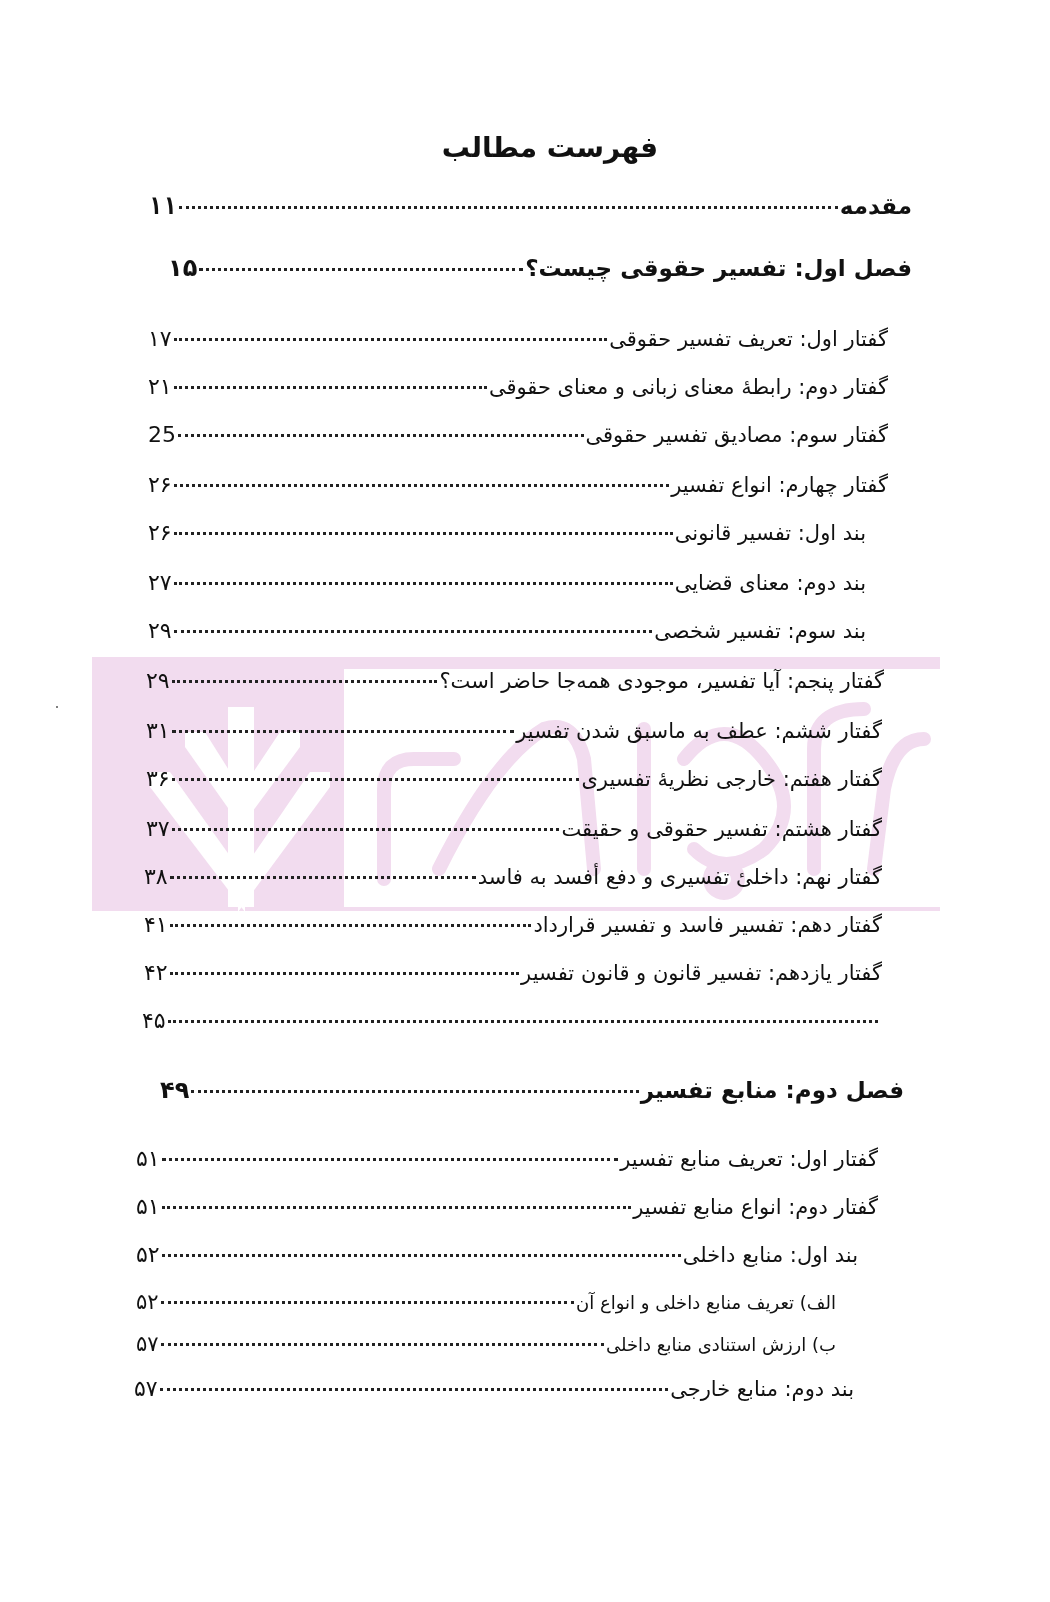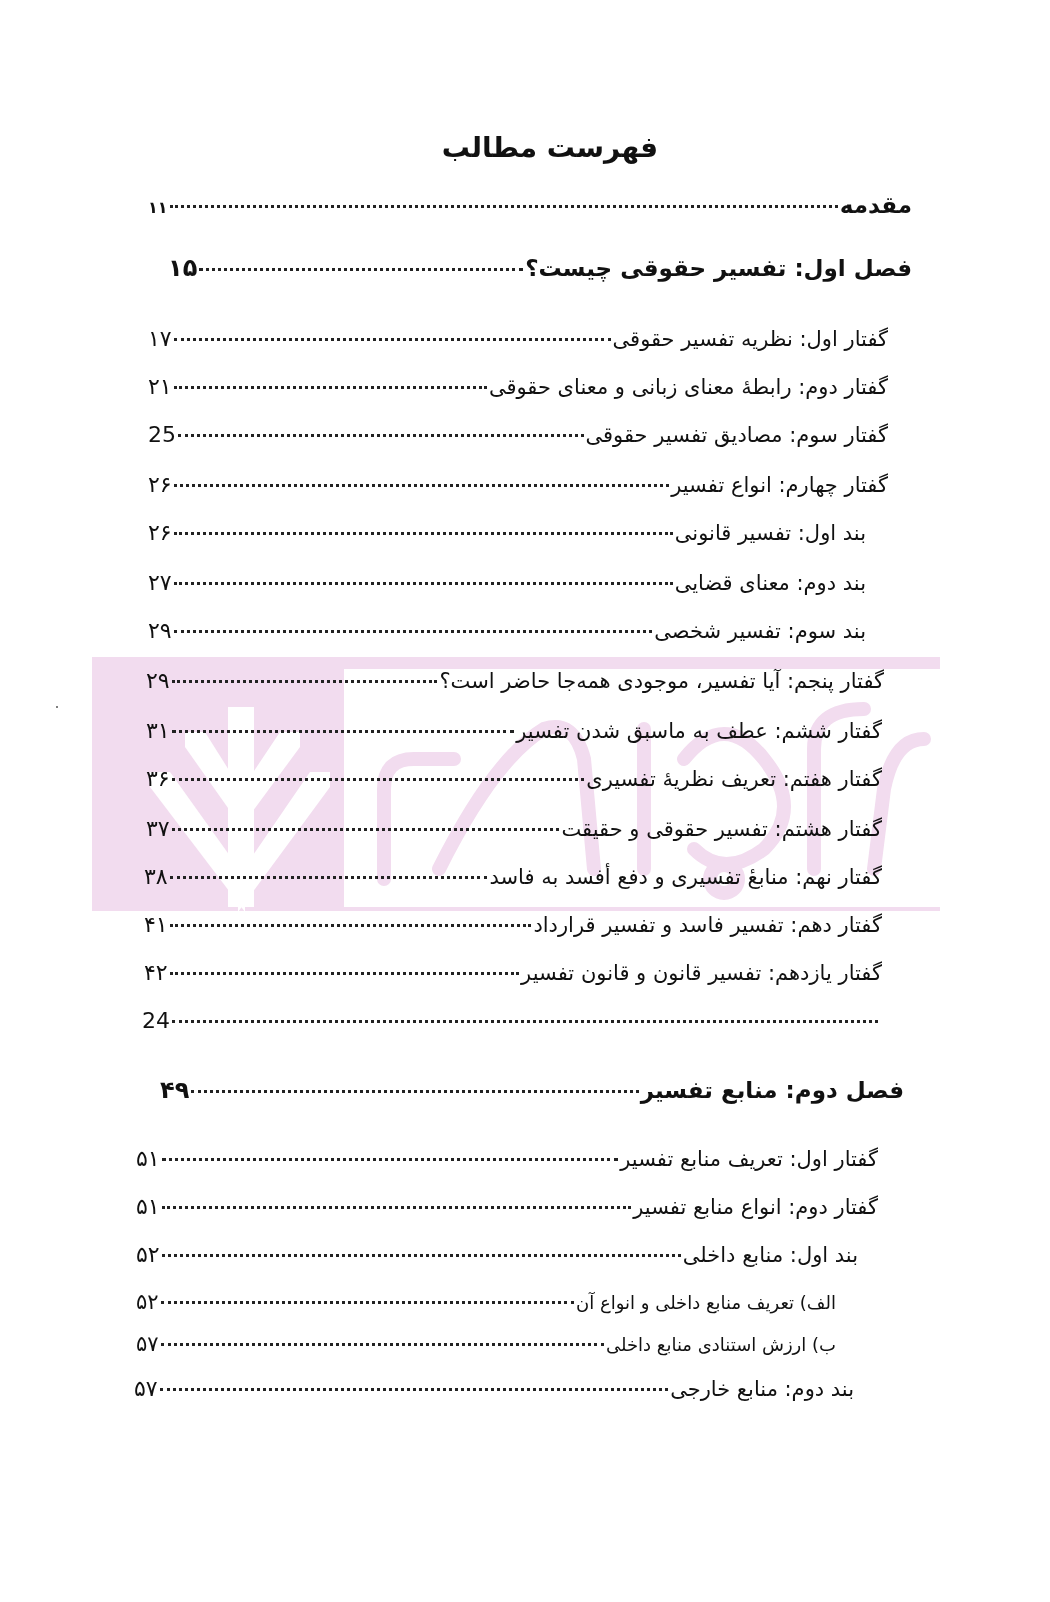--- a/index.html
+++ b/index.html
@@ -69,21 +69,21 @@
       height: 0;
       transform: translateY(-5px);
     }
     .entry .page {
       flex: 0 0 auto;
       font-weight: bold;
     }
     .lvl-chapter { font-size: 23px; font-weight: bold; }
     .lvl-chapter .page { font-size: 24px; margin-left: 20px; }
     .lvl-intro { font-size: 23px; font-weight: bold; }
-    .lvl-intro .page { font-size: 16px; }
+    .lvl-intro .page { font-size: 24px; font-family: Liberation Mono, monospace; }
     .lvl-section { font-size: 21px; }
     .lvl-section .page { font-size: 22px; font-weight: normal; }
     .lvl-clause { font-size: 21px; }
     .lvl-clause .page { font-size: 22px; font-weight: normal; }
     .lvl-item { font-size: 18px; }
     .lvl-item .page { font-size: 21px; font-weight: normal; }
     .stray-dot {
       position: absolute;
       left: 56px; top: 706px;
       width: 2px; height: 2px;
@@ -131,21 +131,21 @@
     <span class="page">۱۱</span>
   </div>
 
   <div class="entry lvl-chapter" style="top:254px; right:138px; left:148px;">
     <span class="label">فصل اول: تفسیر حقوقی چیست؟</span>
     <span class="leader"></span>
     <span class="page">۱۵</span>
   </div>
 
   <div class="entry lvl-section" style="top:326px; right:162px; left:148px;">
-    <span class="label">گفتار اول: نظریه تفسیر حقوقی</span>
+    <span class="label">گفتار اول: تعریف تفسیر حقوقی</span>
     <span class="leader"></span>
     <span class="page">۱۷</span>
   </div>
 
   <div class="entry lvl-section" style="top:374px; right:162px; left:148px;">
     <span class="label">گفتار دوم: رابطهٔ معنای زبانی و معنای حقوقی</span>
     <span class="leader"></span>
     <span class="page">۲۱</span>
   </div>
 
@@ -185,52 +185,52 @@
     <span class="page">۲۹</span>
   </div>
 
   <div class="entry lvl-section" style="top:718px; right:168px; left:146px;">
     <span class="label">گفتار ششم: عطف به ماسبق شدن تفسیر</span>
     <span class="leader"></span>
     <span class="page">۳۱</span>
   </div>
 
   <div class="entry lvl-section" style="top:766px; right:168px; left:146px;">
-    <span class="label">گفتار هفتم: تعریف نظریهٔ تفسیری</span>
+    <span class="label">گفتار هفتم: خارجی نظریهٔ تفسیری</span>
     <span class="leader"></span>
     <span class="page">۳۶</span>
   </div>
 
   <div class="entry lvl-section" style="top:816px; right:168px; left:146px;">
     <span class="label">گفتار هشتم: تفسیر حقوقی و حقیقت</span>
     <span class="leader"></span>
     <span class="page">۳۷</span>
   </div>
 
   <div class="entry lvl-section" style="top:864px; right:168px; left:144px;">
-    <span class="label">گفتار نهم: منابعٔ تفسیری و دفع أفسد به فاسد</span>
+    <span class="label">گفتار نهم: داخلیٔ تفسیری و دفع أفسد به فاسد</span>
     <span class="leader"></span>
     <span class="page">۳۸</span>
   </div>
 
   <div class="entry lvl-section" style="top:912px; right:168px; left:144px;">
     <span class="label">گفتار دهم: تفسیر فاسد و تفسیر قرارداد</span>
     <span class="leader"></span>
     <span class="page">۴۱</span>
   </div>
 
   <div class="entry lvl-section" style="top:960px; right:168px; left:144px;">
     <span class="label">گفتار یازدهم: تفسیر قانون و قانون تفسیر</span>
     <span class="leader"></span>
     <span class="page">۴۲</span>
   </div>
 
   <div class="entry lvl-section" style="top:1008px; right:170px; left:142px;">
     <span class="leader"></span>
-    <span class="page">24</span>
+    <span class="page">۴۵</span>
   </div>
 
   <div class="entry lvl-chapter" style="top:1076px; right:146px; left:140px;">
     <span class="label">فصل دوم: منابع تفسیر</span>
     <span class="leader"></span>
     <span class="page">۴۹</span>
   </div>
 
   <div class="entry lvl-section" style="top:1146px; right:172px; left:136px;">
     <span class="label">گفتار اول: تعریف منابع تفسیر</span>

